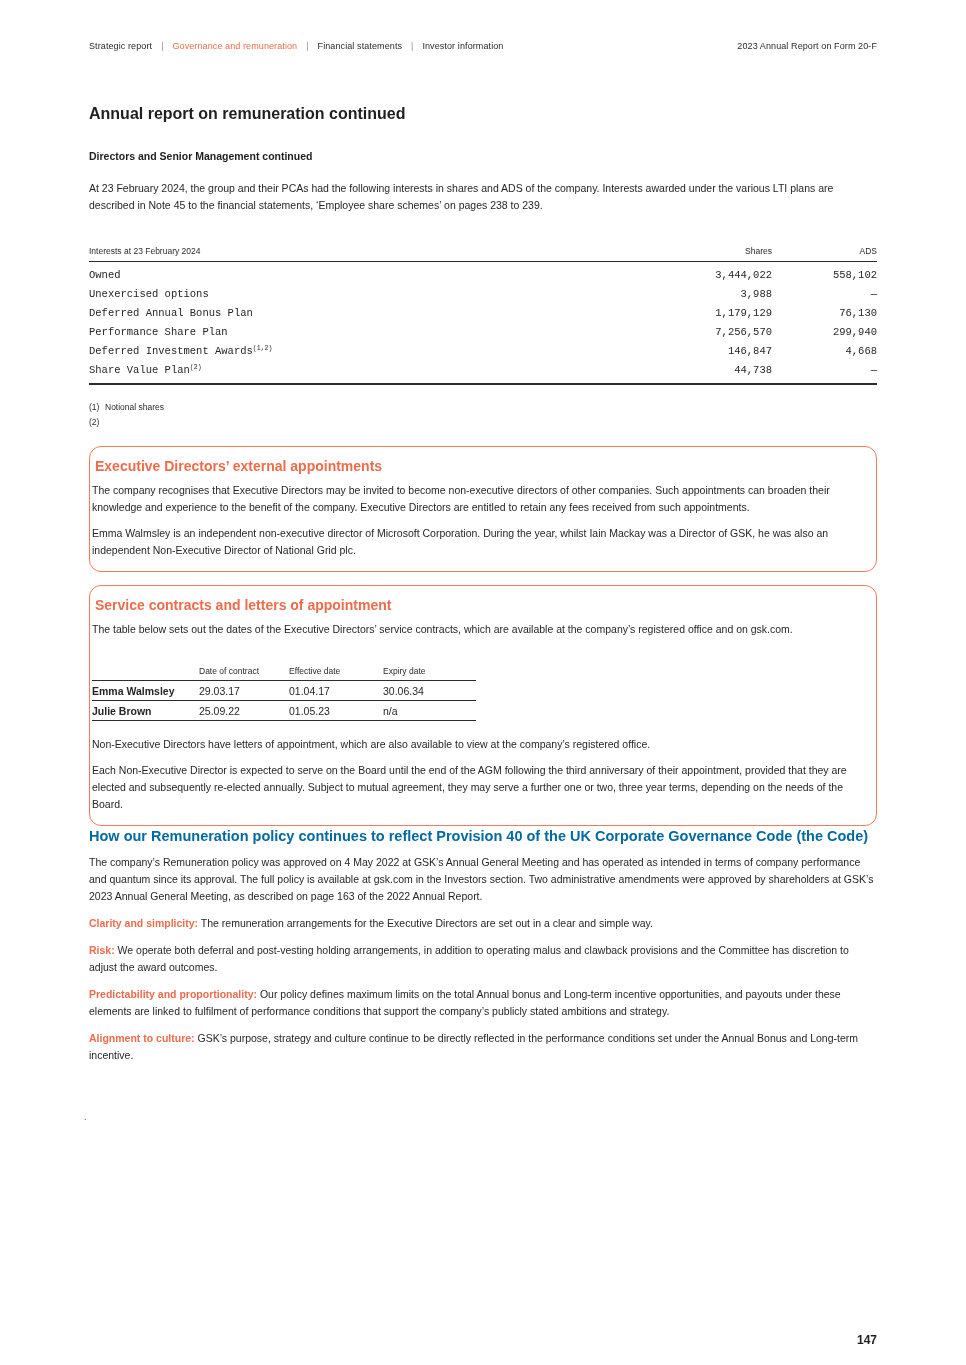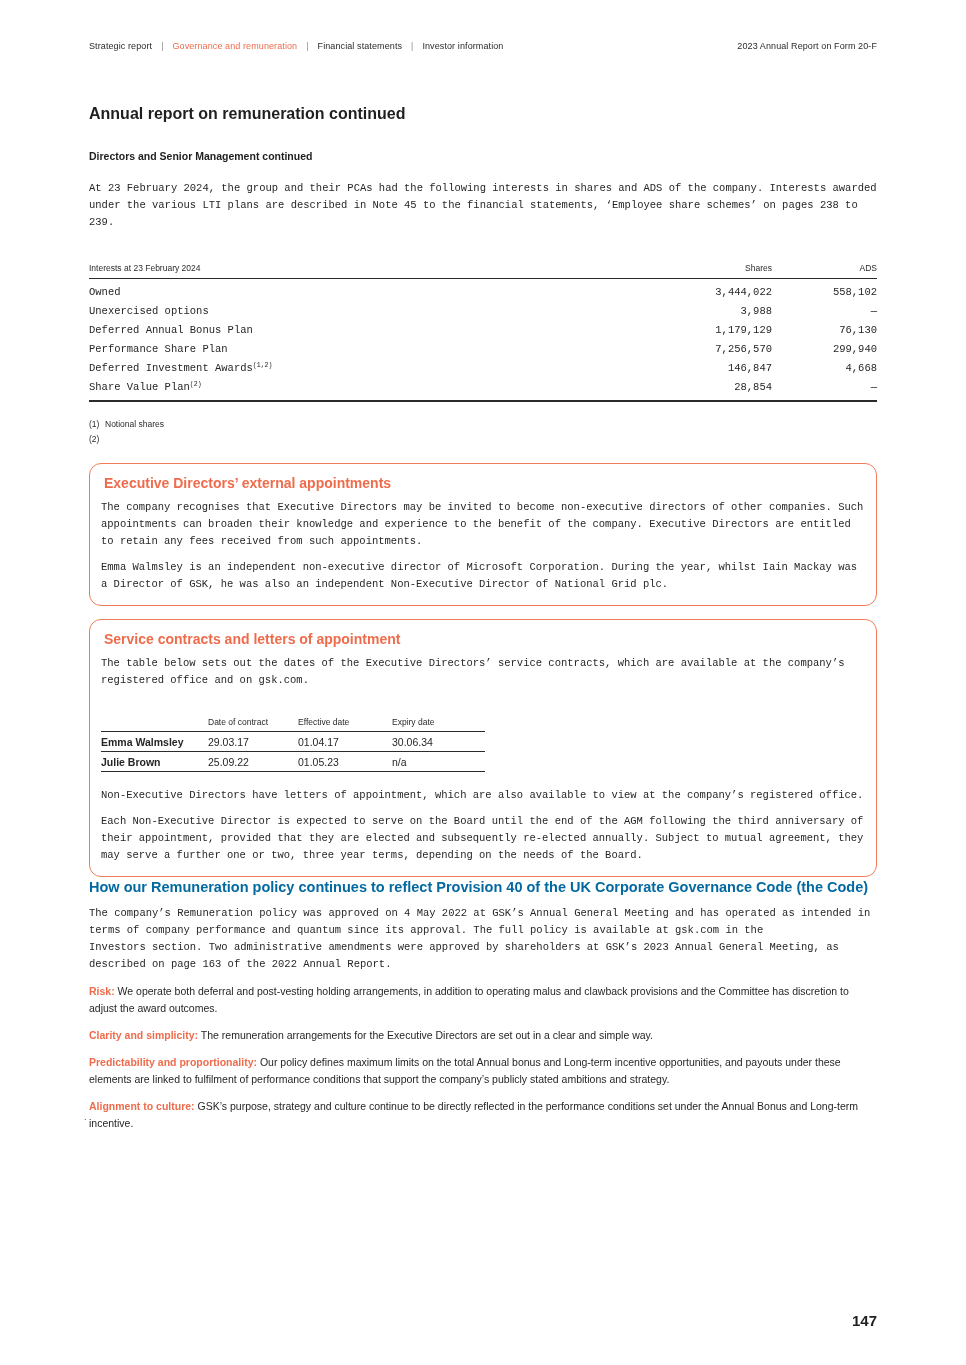--- a/index.html
+++ b/index.html
@@ -16,41 +16,41 @@
     display:flex; justify-content:space-between; align-items:flex-start;
     padding:41px 89px 0; font-size:9px; color:#2b2b2b; letter-spacing:.1px;
   }
   .nav { display:flex; align-items:center; }
   .nav-item { white-space:nowrap; }
   .nav-item.active { color:#ee6c4c; }
   .nav-sep { color:#8a8a8a; margin:0 9px; font-size:8.5px; }
 
   h1.page-title { font-size:16px; font-weight:600; margin-top:54px; color:#1f1f1f; }
   h2.section-sub { font-size:10.5px; font-weight:700; margin-top:27px; color:#1f1f1f; }
-  p.body { font-size:10.5px; line-height:17px; margin-top:18px;font-family:Liberation Mono, monospace; }
+  p.body { font-size:10.5px; line-height:17px; margin-top:18px; }
 
   
   .itable { margin-top:11px; }
   .itable .thead { display:flex; align-items:flex-end; font-size:8.5px; color:#2b2b2b;
     padding-bottom:5px; border-bottom:1.2px solid #2b2b2b;margin-top:32px; }
   .itable .trow { display:flex; align-items:center; height:19px; font-size:10.5px; }
   .itable .tlabel { flex:1; }
   .itable .tnum { width:120px; text-align:right; }
   .itable .tnum.ads { width:105px; }
   .itable .tbody { padding:3px 0 4px; border-bottom:2px solid #2b2b2b;font-family:Liberation Mono, monospace; }
   sup.fn { font-size:6.5px; vertical-align:super; line-height:0; }
 
   .footnotes { margin-top:15px; font-size:8.5px; line-height:15px; color:#2b2b2b; }
   .footnote { display:flex; }
   .footnote .marker { width:16px; flex:0 0 16px; }
 
   
   .callout {
     border:1.5px solid #f07d59; border-radius:12px;
-    margin-top:16px; padding:9px 11px 12px;
+    margin-top:16px; padding:9px 2px 12px;
   }
   .callout h3 { color:#ee6c4c; font-size:14px; font-weight:600; line-height:20px; padding-left:3px; }
   .callout p.body { margin-top:9px; }
   .callout p.body.first { margin-top:6px; }
 
   
   .stable { margin-top:28px; width:384px; font-size:10.5px; }
   .stable .shead { display:flex; font-size:8.5px; color:#2b2b2b; padding-bottom:4px;
     border-bottom:1px solid #2b2b2b; }
   .stable .srow { display:flex; align-items:center; height:20px; border-bottom:1px solid #2b2b2b; }
@@ -59,21 +59,21 @@
   .stable .c2 { width:94px; }
   .stable .c3 { flex:1; }
 
   
   h2.policy-title { color:#0369a1; font-size:14.5px; font-weight:600; line-height:20px;
     }
   .policy-point { margin-top:10px; font-size:10.5px; line-height:17px; }
   .policy-point .lead { color:#ee6c4c; font-weight:700; }
 
   .stray-dot { position:absolute; left:84px; top:1112px; font-size:9px; color:#444; }
-  .page-number { position:absolute; right:89px; bottom:36px; font-size:15px; font-weight:700; color:#1f1f1f; }
+  .page-number { position:absolute; right:89px; bottom:18px; font-size:12px; font-weight:700; color:#1f1f1f; }
 </style>
 </head>
 <body>
 
 <div class="page">
 
   <div class="doc-header">
     <div class="nav">
       <span class="nav-item">Strategic report</span>
       <span class="nav-sep">|</span>
@@ -118,21 +118,21 @@
           <span class="tnum">7,256,570</span>
           <span class="tnum ads">299,940</span>
         </div>
         <div class="trow">
           <span class="tlabel"><span>Deferred Investment Awards</span><sup class="fn">(1,2)</sup></span>
           <span class="tnum">146,847</span>
           <span class="tnum ads">4,668</span>
         </div>
         <div class="trow">
           <span class="tlabel"><span>Share Value Plan</span><sup class="fn">(2)</sup></span>
-          <span class="tnum">28,854</span>
+          <span class="tnum">44,738</span>
           <span class="tnum ads">—</span>
         </div>
       </div>
     </div>
 
     <div class="footnotes">
       <div class="footnote">
         <span class="marker">(1)</span>
         <span>Notional shares</span>
       </div>
@@ -172,21 +172,21 @@
         </div>
       </div>
 
       <p class="body" style="margin-top:15px;">Non-Executive Directors have letters of appointment, which are also available to view at the company’s registered office.</p>
       <p class="body">Each Non-Executive Director is expected to serve on the Board until the end of the AGM following the third anniversary of their appointment, provided that they are elected and subsequently re-elected annually. Subject to mutual agreement, they may serve a further one or two, three year terms, depending on the needs of the Board.</p>
     </div>
 
     <h2 class="policy-title">How our Remuneration policy continues to reflect Provision 40 of the UK Corporate Governance Code (the Code)</h2>
     <p class="body" style="margin-top:8px;">The company’s Remuneration policy was approved on 4 May 2022 at GSK’s Annual General Meeting and has operated as intended in terms of company performance and quantum since its approval. The full policy is available at gsk.com in the Investors&nbsp;section. Two administrative amendments were approved by shareholders at GSK’s 2023 Annual General Meeting, as described on page 163 of the 2022 Annual Report.</p>
 
+    <p class="policy-point"><span class="lead">Clarity and simplicity:</span><span> The remuneration arrangements for the Executive Directors are set out in a clear and simple way.</span></p>
     <p class="policy-point"><span class="lead">Risk:</span><span> We operate both deferral and post-vesting holding arrangements, in addition to operating malus and clawback provisions and the Committee has discretion to adjust the award outcomes.</span></p>
-    <p class="policy-point"><span class="lead">Clarity and simplicity:</span><span> The remuneration arrangements for the Executive Directors are set out in a clear and simple way.</span></p>
     <p class="policy-point"><span class="lead">Predictability and proportionality:</span><span> Our policy defines maximum limits on the total Annual bonus and Long-term incentive opportunities, and payouts under these elements are linked to fulfilment of performance conditions that support the company’s publicly stated ambitions and strategy.</span></p>
     <p class="policy-point"><span class="lead">Alignment to culture:</span><span> GSK’s purpose, strategy and culture continue to be directly reflected in the performance conditions set under the Annual Bonus and Long-term incentive.</span></p>
   </div>
 
   <span class="stray-dot">.</span>
   <div class="page-number">147</div>
 </div>
 
 </body></html>

